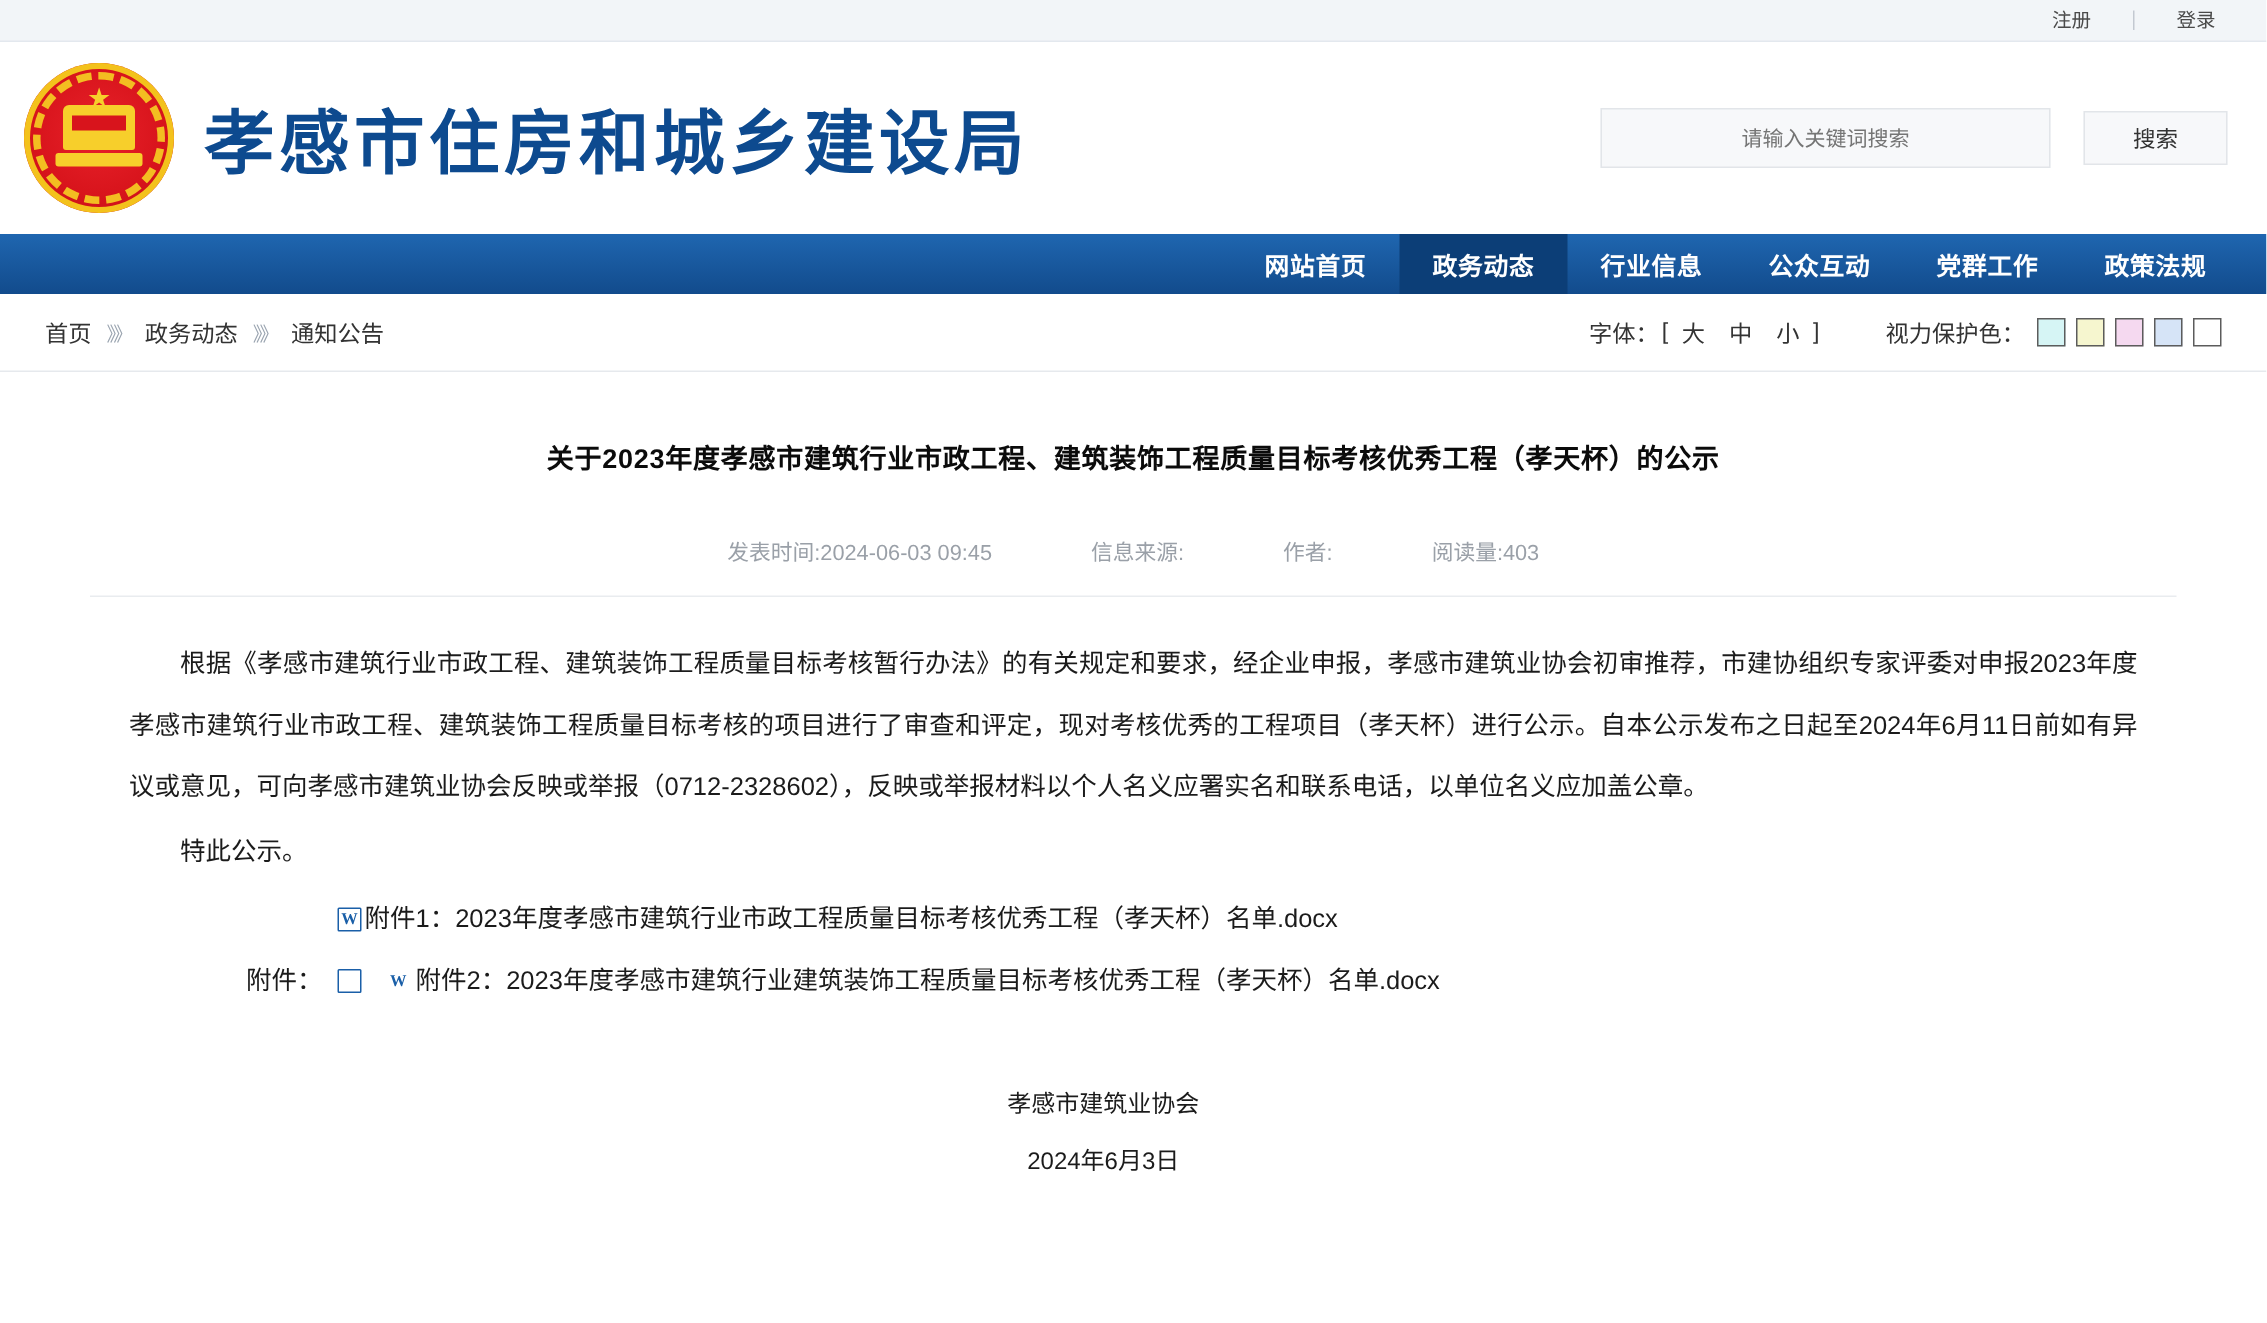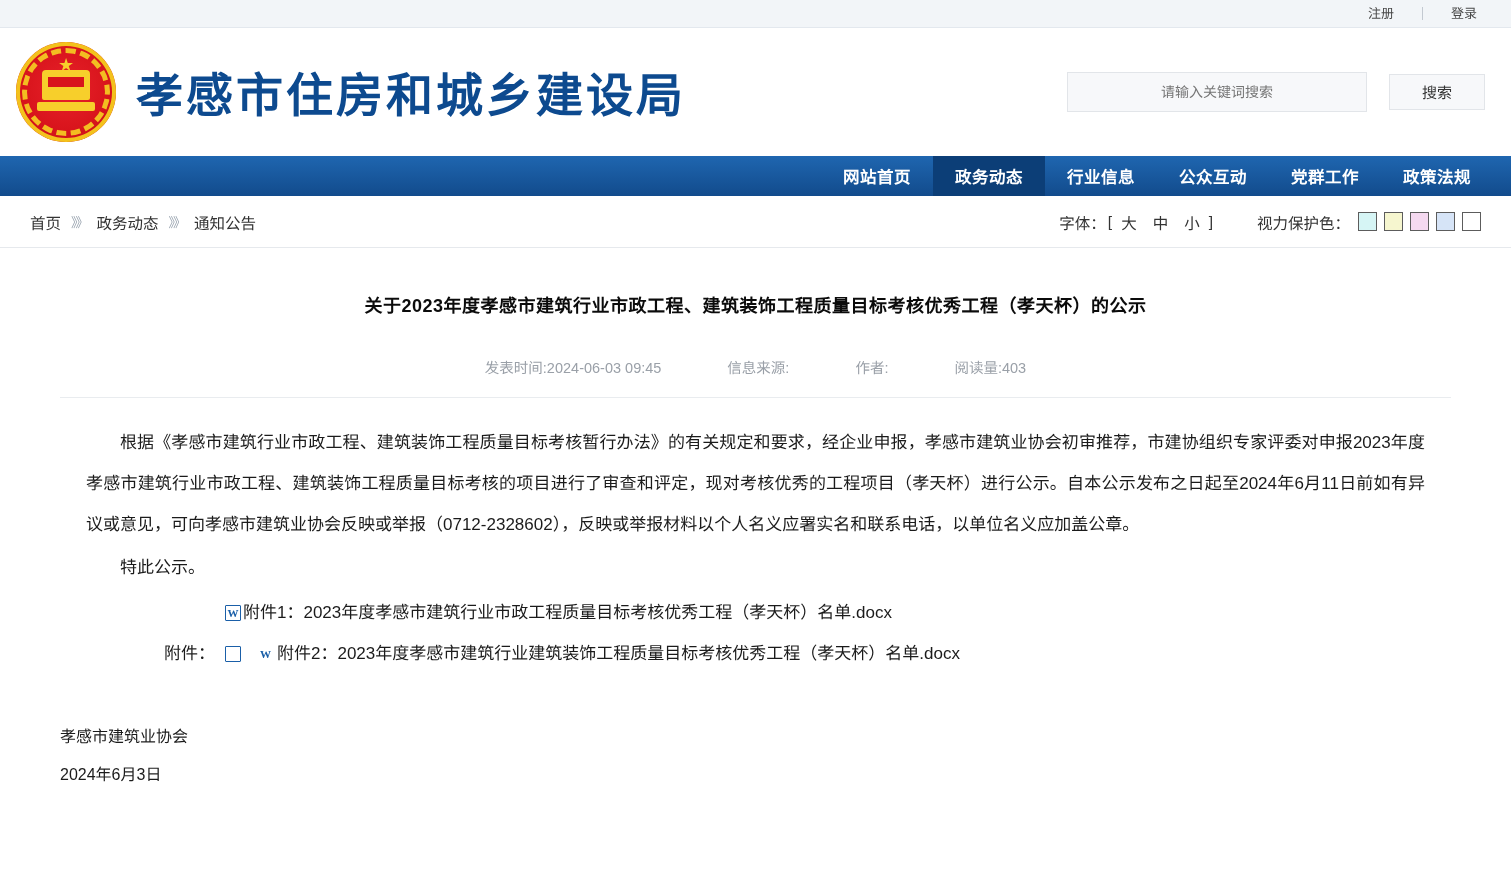--- a/index.html
+++ b/index.html
@@ -244,21 +244,21 @@
     color: #1a5fa8;
     line-height: 16px;
     font-family: "Liberation Serif", serif;
   }
   .attach-item a {
     color: #1b1b1b;
     text-decoration: none;
     font-size: 17px;
   }
   .signoff {
-    text-align: left;
+    text-align: center;
     font-size: 16px;
     line-height: 38px;
     color: #1b1b1b;
     padding: 44px 40px 0 0;
   }
 </style>
 </head>
 <body>
 
 <div class="page">

